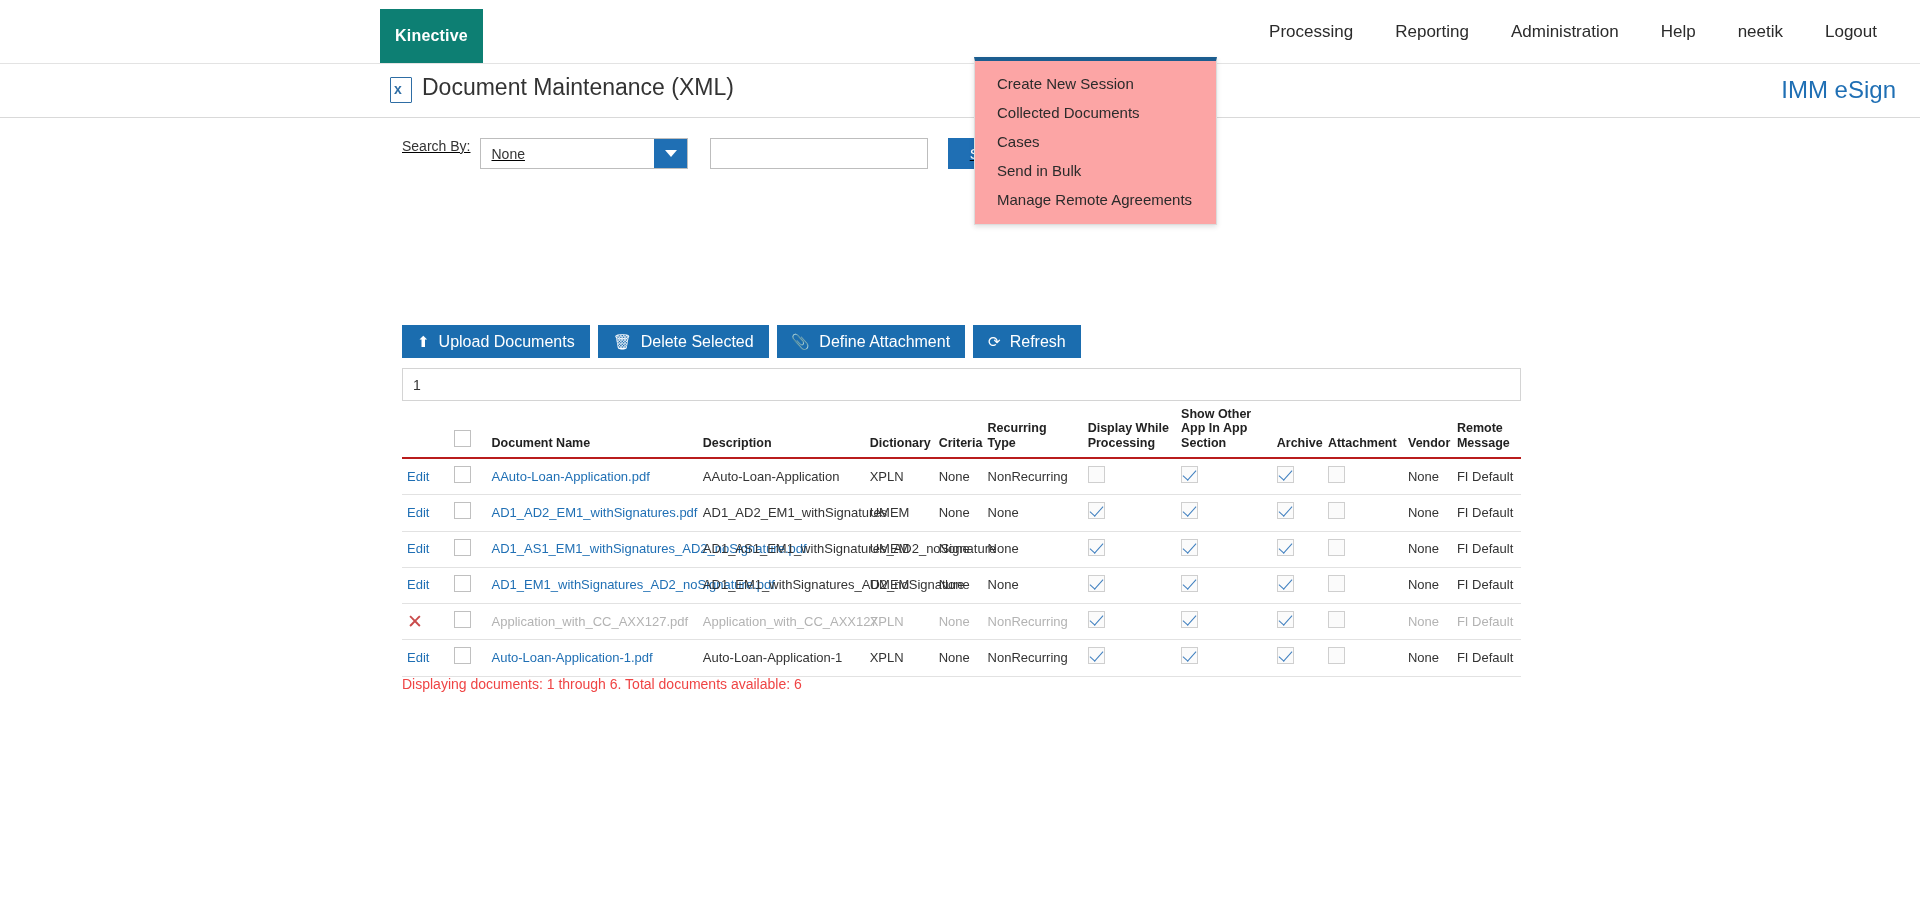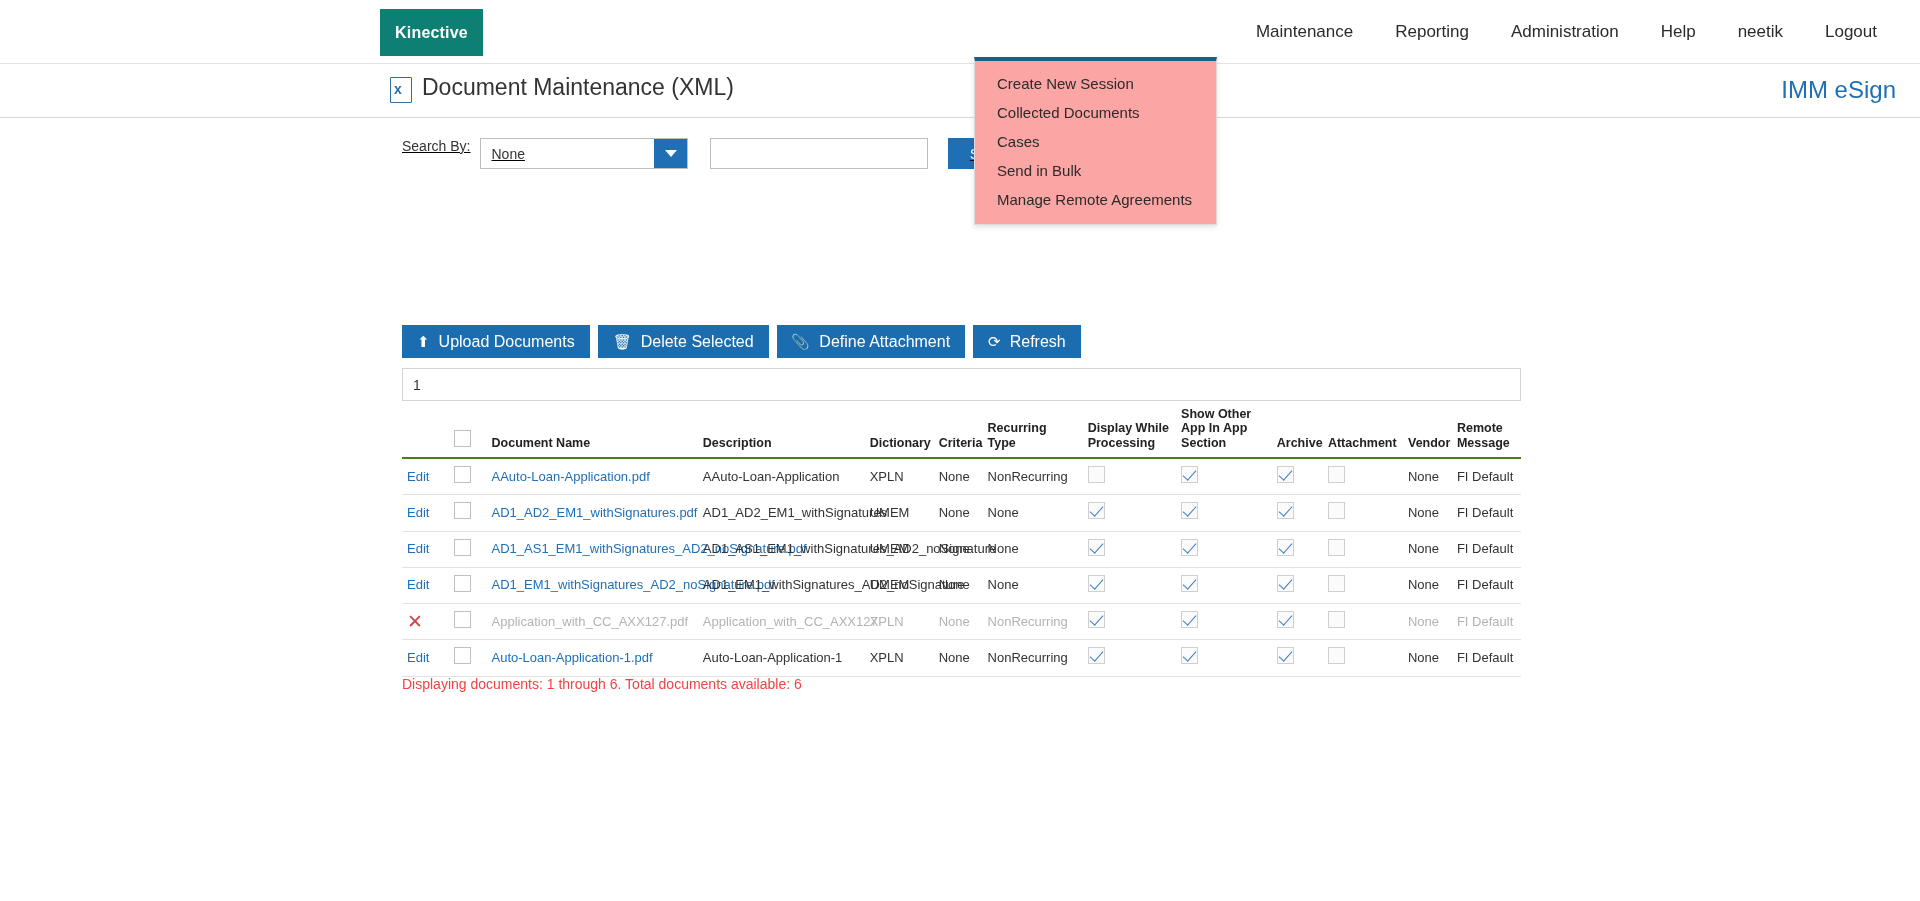--- a/index.html
+++ b/index.html
@@ -15,21 +15,21 @@
   
   .topbar {
     position: relative;
     height: 64px;
     background: #ffffff;
     border-bottom: 1px solid #e3e3e3;
   }
   .brand {
     position: absolute;
     left: 380px; top: 9px;
-    width: 103px; height: 47px;
+    width: 103px; height: 54px;
     background: #0d7f73;
     color: #ffffff;
     font-size: 16px;
     font-weight: bold;
     display: flex;
     align-items: center;
     justify-content: center;
     letter-spacing: 0.2px;
   }
   .topnav {
@@ -219,21 +219,21 @@
     width: 1119px;
     table-layout: fixed;
     background: #ffffff;
   }
   th {
     font-size: 12.5px;
     color: #222;
     text-align: left;
     vertical-align: bottom;
     padding: 6px 5px 7px 5px;
-    border-bottom: 2px solid #4d7c0f;
+    border-bottom: 2px solid #b91c1c;
     border-top: 1px solid #d4d4d4;
     font-weight: bold;
     line-height: 1.15;
   }
   td {
     font-size: 13px;
     color: #333;
     padding: 7px 5px;
     border-bottom: 1px solid #e2e2e2;
     vertical-align: middle;
@@ -292,21 +292,21 @@
   }
 </style>
 </head>
 <body>
 
 <div class="page">
 
   <div class="topbar">
     <div class="brand">Kinective</div>
     <div class="topnav">
-      <a href="#">Maintenance</a>
+      <a href="#">Processing</a>
       <a href="#">Reporting</a>
       <a href="#">Administration</a>
       <a href="#">Help</a>
       <a href="#">neetik</a>
       <a href="#">Logout</a>
     </div>
   </div>
 
   <div class="headerstrip">
     <div class="doc-icon">

